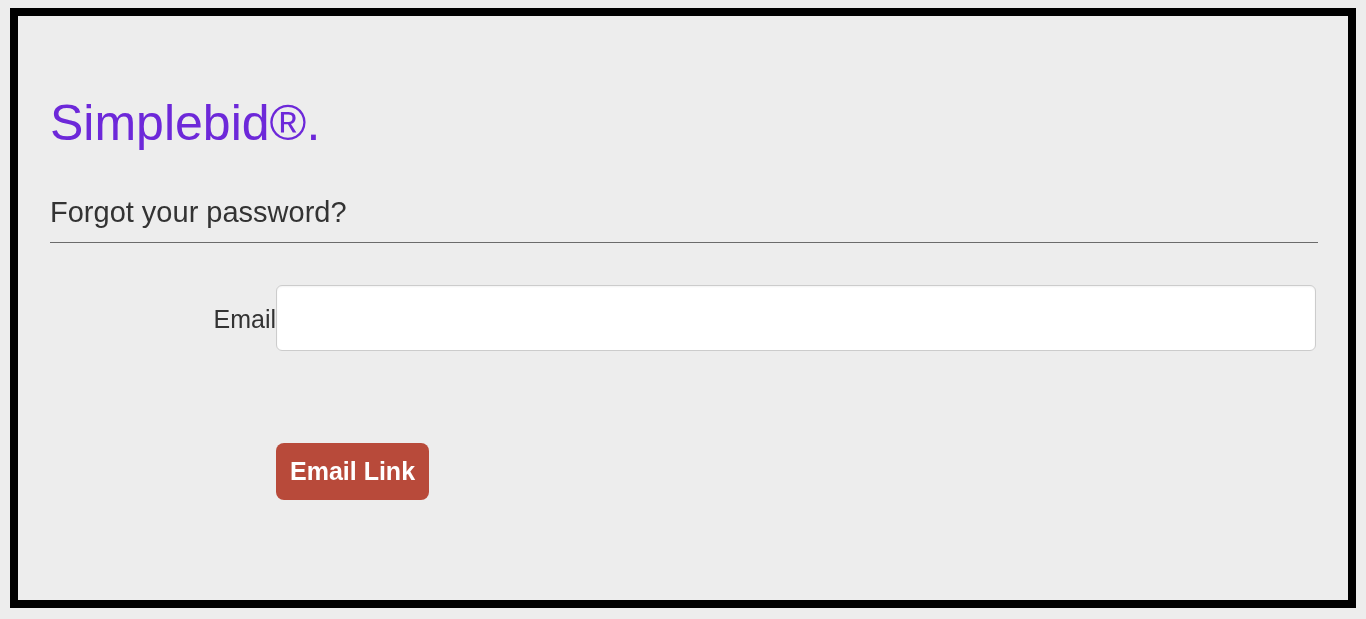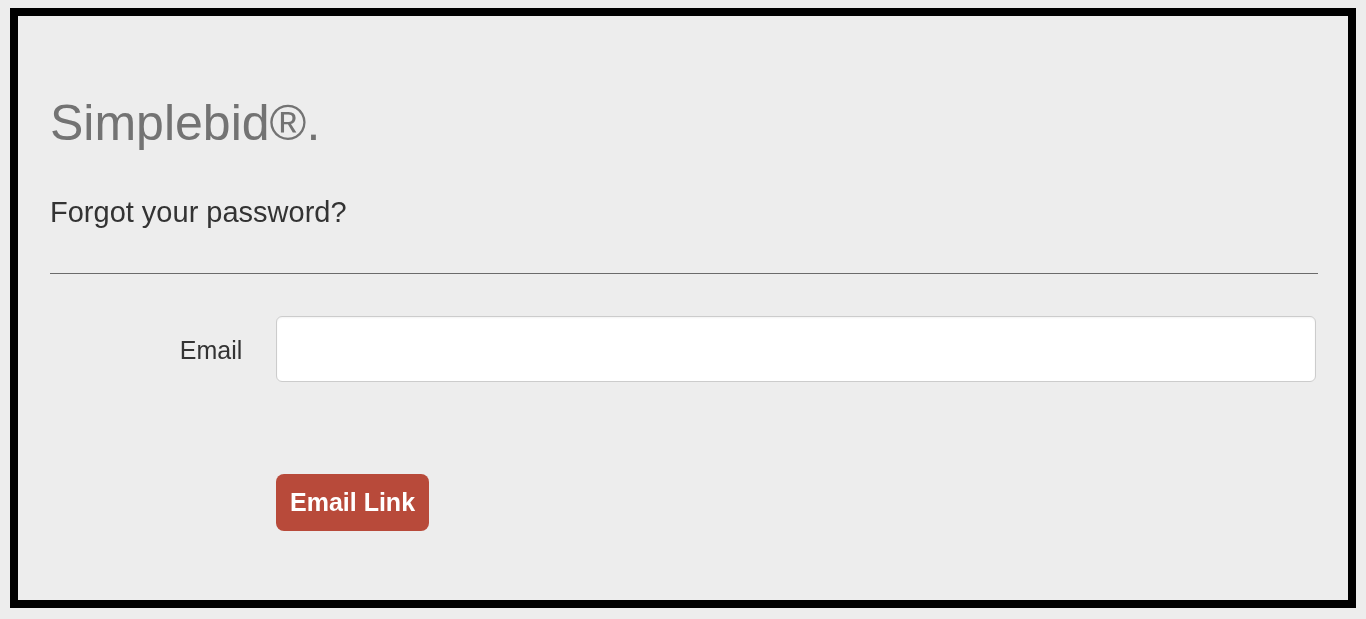--- a/index.html
+++ b/index.html
@@ -20,44 +20,44 @@
       left: 10px;
       width: 1346px;
       height: 600px;
       border: 8px solid #000;
       background: #ededed;
       padding: 30px 30px 30px 32px;
     }
     .page-title {
       font-size: 50px;
       font-weight: 400;
-      color: #737373;
+      color: #6d28d9;
       margin-top: 48px;
       margin-bottom: 44px;
       letter-spacing: 0;
     }
     .subtitle {
       font-size: 29px;
       font-weight: 400;
       color: #333;
-      margin-bottom: 44px;
+      margin-bottom: 13px;
     }
     .divider {
       border: none;
       border-top: 1px solid #6b6b6b;
       margin-bottom: 42px;
     }
     .form-row {
       display: flex;
       align-items: center;
       margin-bottom: 92px;
     }
     .form-label {
       width: 226px;
-      text-align: center;
+      text-align: right;
       padding-left: 96px;
       font-size: 25px;
       color: #333;
       padding-top: 2px;
     }
     .form-input {
       flex: 1;
       height: 66px;
       border: 1px solid #ccc;
       border-radius: 6px;

